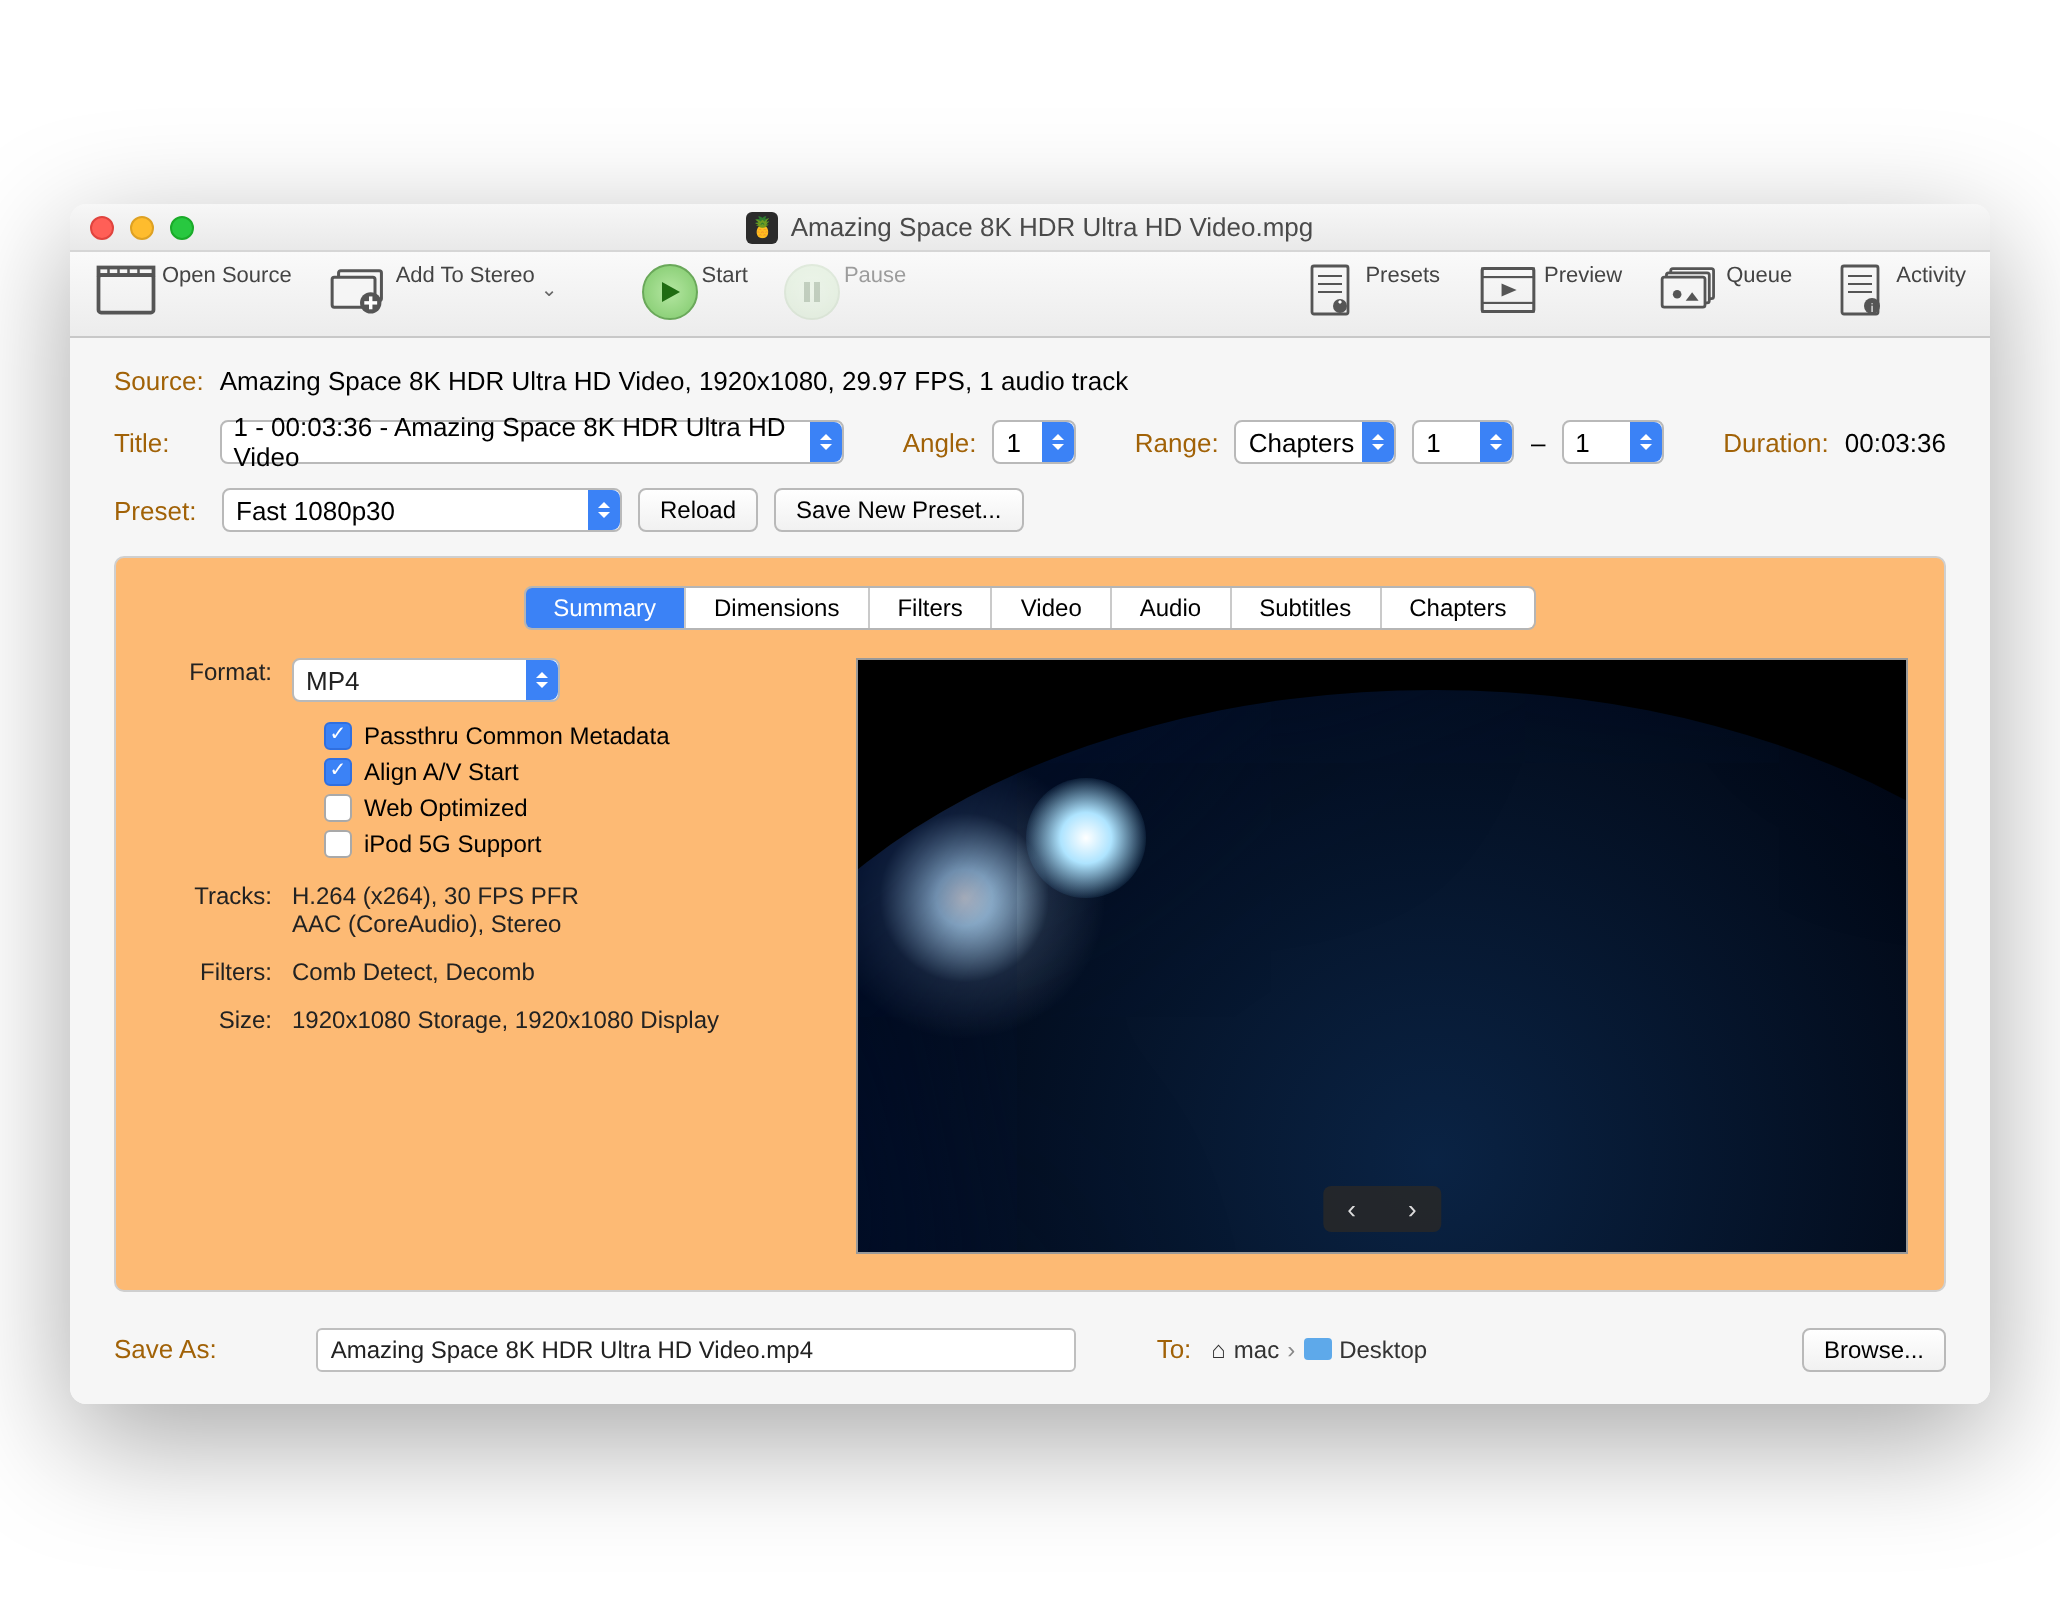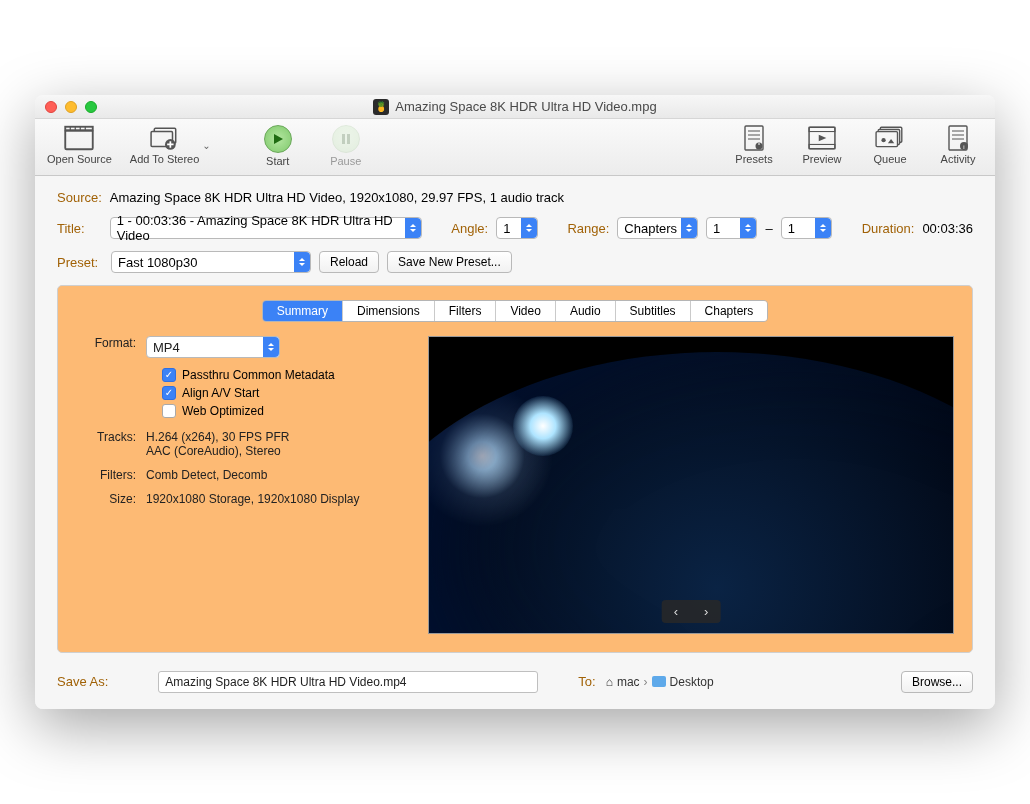--- a/index.html
+++ b/index.html
@@ -56,21 +56,21 @@
 }
 .toolbar {
   display: flex;
   align-items: flex-start;
   padding: 6px 12px 8px 12px;
   background: linear-gradient(#fafafa,#ececec);
   border-bottom: 1px solid #c8c8c8;
 }
 .tb-group { display:flex; gap:18px; }
 .tb-btn {
-  display:flex; flex-direction:column; align-items:center;
+  display:flex; flex-direction:row; align-items:flex-start;
   color:#444; cursor:pointer; font-size:11px;
   gap:2px; min-width:50px;
 }
 .tb-btn .ico {
   width:32px; height:26px; display:flex; align-items:center; justify-content:center;
   font-size:22px; color:#555;
 }
 .tb-btn.disabled { opacity:0.5; }
 .tb-spacer { flex:1; }
 .play-ico, .pause-ico {
@@ -375,20 +375,24 @@
                 <span>Passthru Common Metadata</span>
               </div>
             <div class="checkrow">
                 <span class="chk checked"></span>
                 <span>Align A/V Start</span>
               </div>
             <div class="checkrow">
                 <span class="chk"></span>
                 <span>Web Optimized</span>
               </div>
+            <div class="checkrow">
+                <span class="chk"></span>
+                <span>iPod 5G Support</span>
+              </div>
           </div>
           <div class="srow">
             <span class="slabel">Tracks:</span>
             <div>
               <div>H.264 (x264), 30 FPS PFR</div>
               <div>AAC (CoreAudio), Stereo</div>
             </div>
           </div>
           <div class="srow">
             <span class="slabel">Filters:</span>

